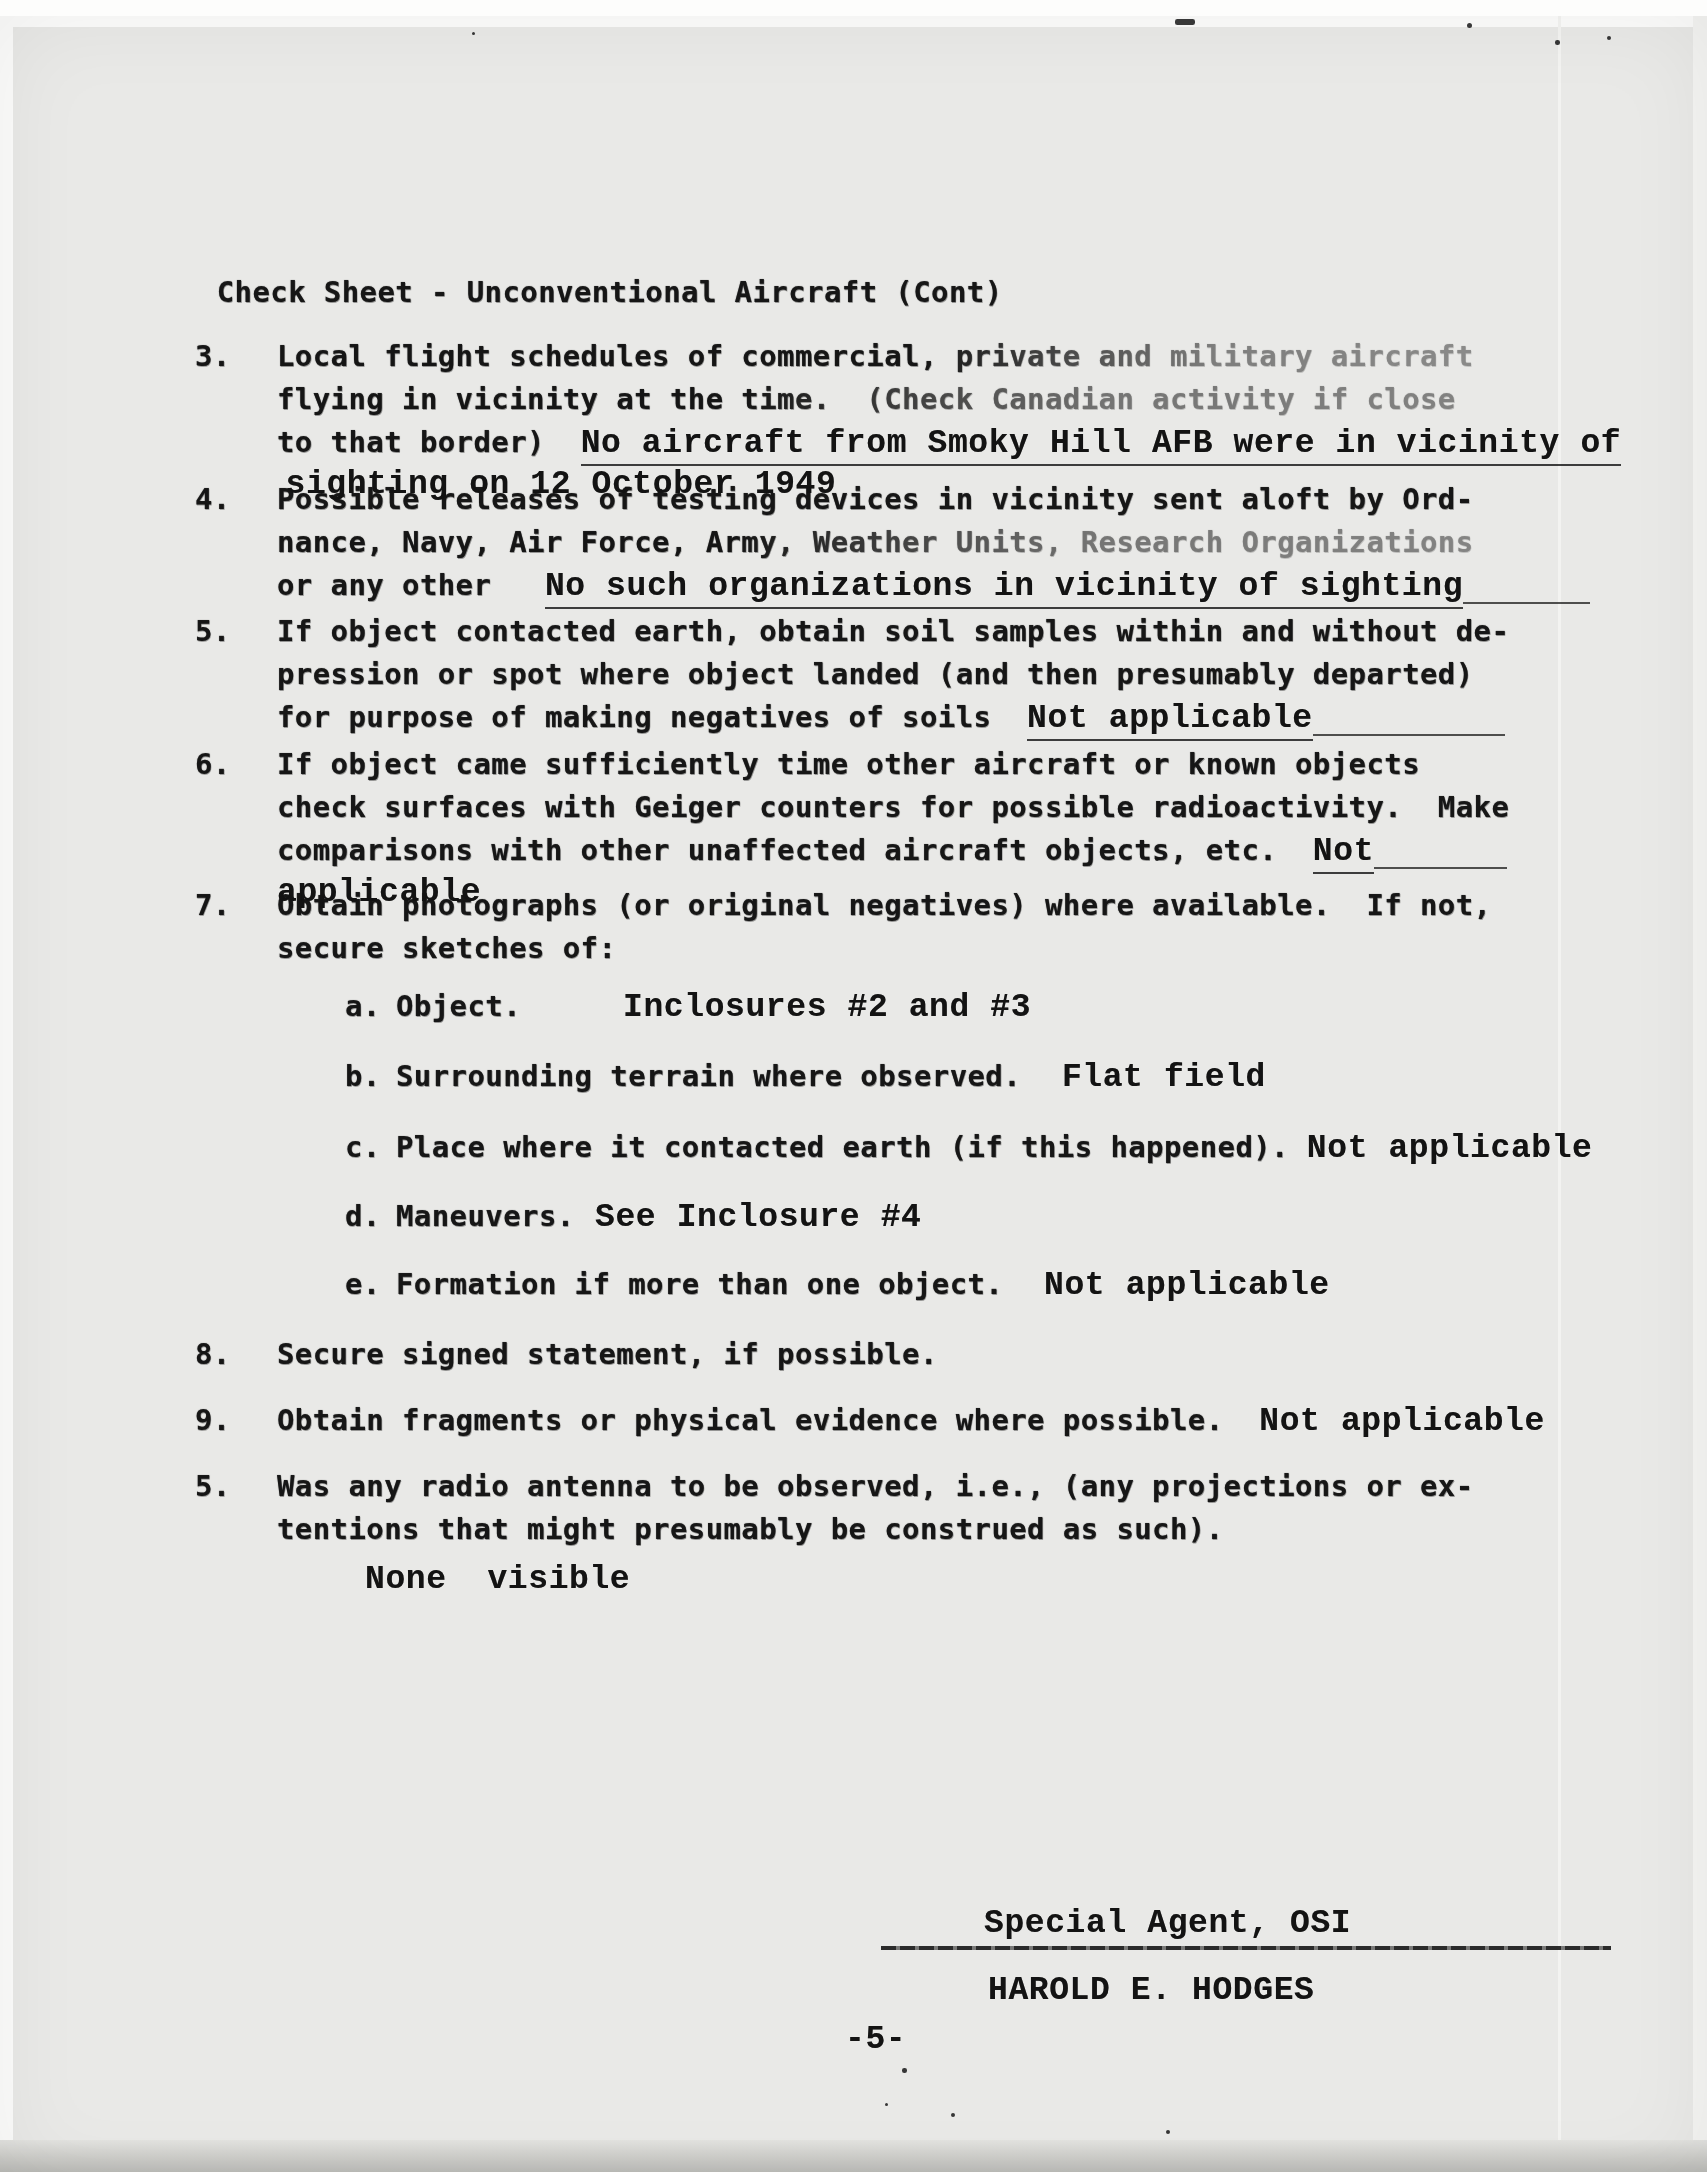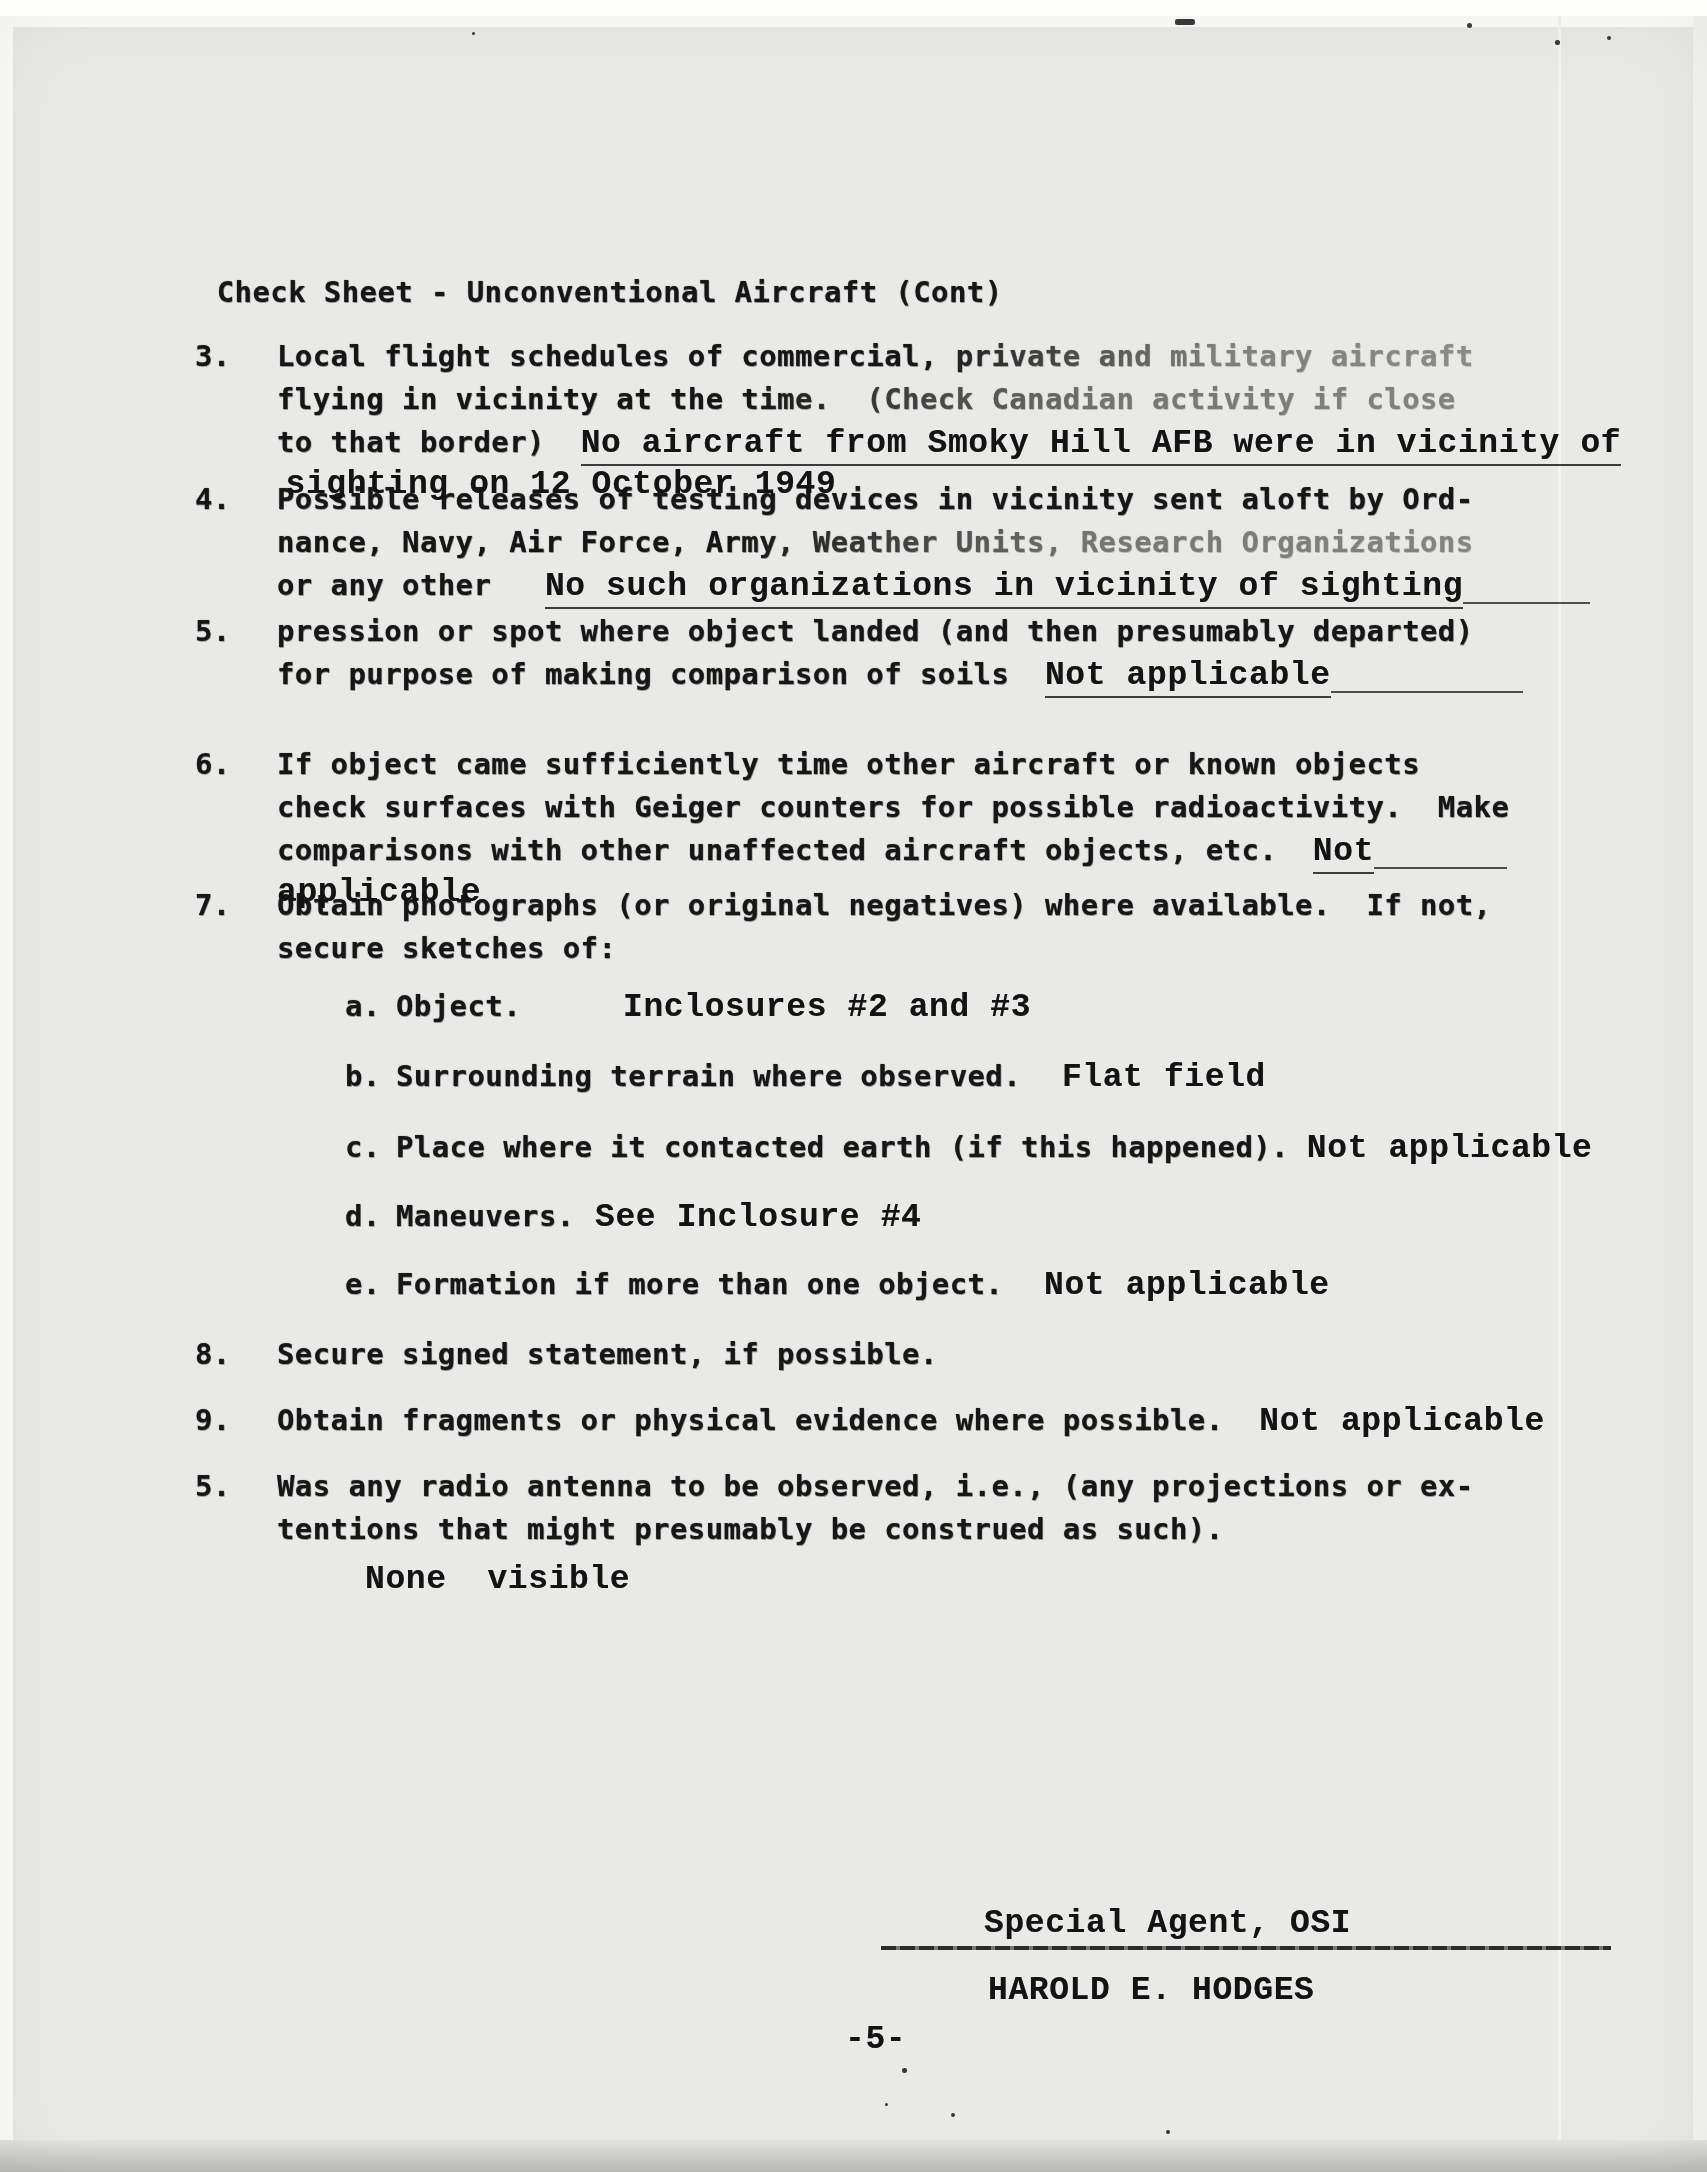--- a/index.html
+++ b/index.html
@@ -83,22 +83,23 @@
     <div class="t">
       <div class="ln"><span class="body">Possible releases of testing devices in vicinity sent aloft by Ord-</span></div>
       <div class="ln fadeB"><span class="body">nance, Navy, Air Force, Army, Weather Units, Research Organizations</span></div>
       <div class="ln"><span class="body">or any other   </span><span class="ans u">No such organizations in vicinity of sighting</span><span class="ext" style="width:127px"></span></div>
     </div>
   </div>
 
   <div class="item" style="top:597px">
     <span class="n">5.</span>
     <div class="t">
+      <div class="ln"><span class="body">If object contacted earth, obtain soil samples within and without de-</span></div>
       <div class="ln"><span class="body">pression or spot where object landed (and then presumably departed)</span></div>
-      <div class="ln"><span class="body">for purpose of making comparison of soils  </span><span class="ans u">Not applicable</span><span class="ext" style="width:192px"></span></div>
+      <div class="ln"><span class="body">for purpose of making negatives of soils  </span><span class="ans u">Not applicable</span><span class="ext" style="width:192px"></span></div>
     </div>
   </div>
 
   <div class="item" style="top:730px">
     <span class="n">6.</span>
     <div class="t">
       <div class="ln"><span class="body">If object came sufficiently time other aircraft or known objects</span></div>
       <div class="ln"><span class="body">check surfaces with Geiger counters for possible radioactivity.  Make</span></div>
       <div class="ln"><span class="body">comparisons with other unaffected aircraft objects, etc.  </span><span class="ans u">Not</span><span class="ext" style="width:133px"></span></div>
       <div class="ln"><span class="ans">applicable</span></div>

